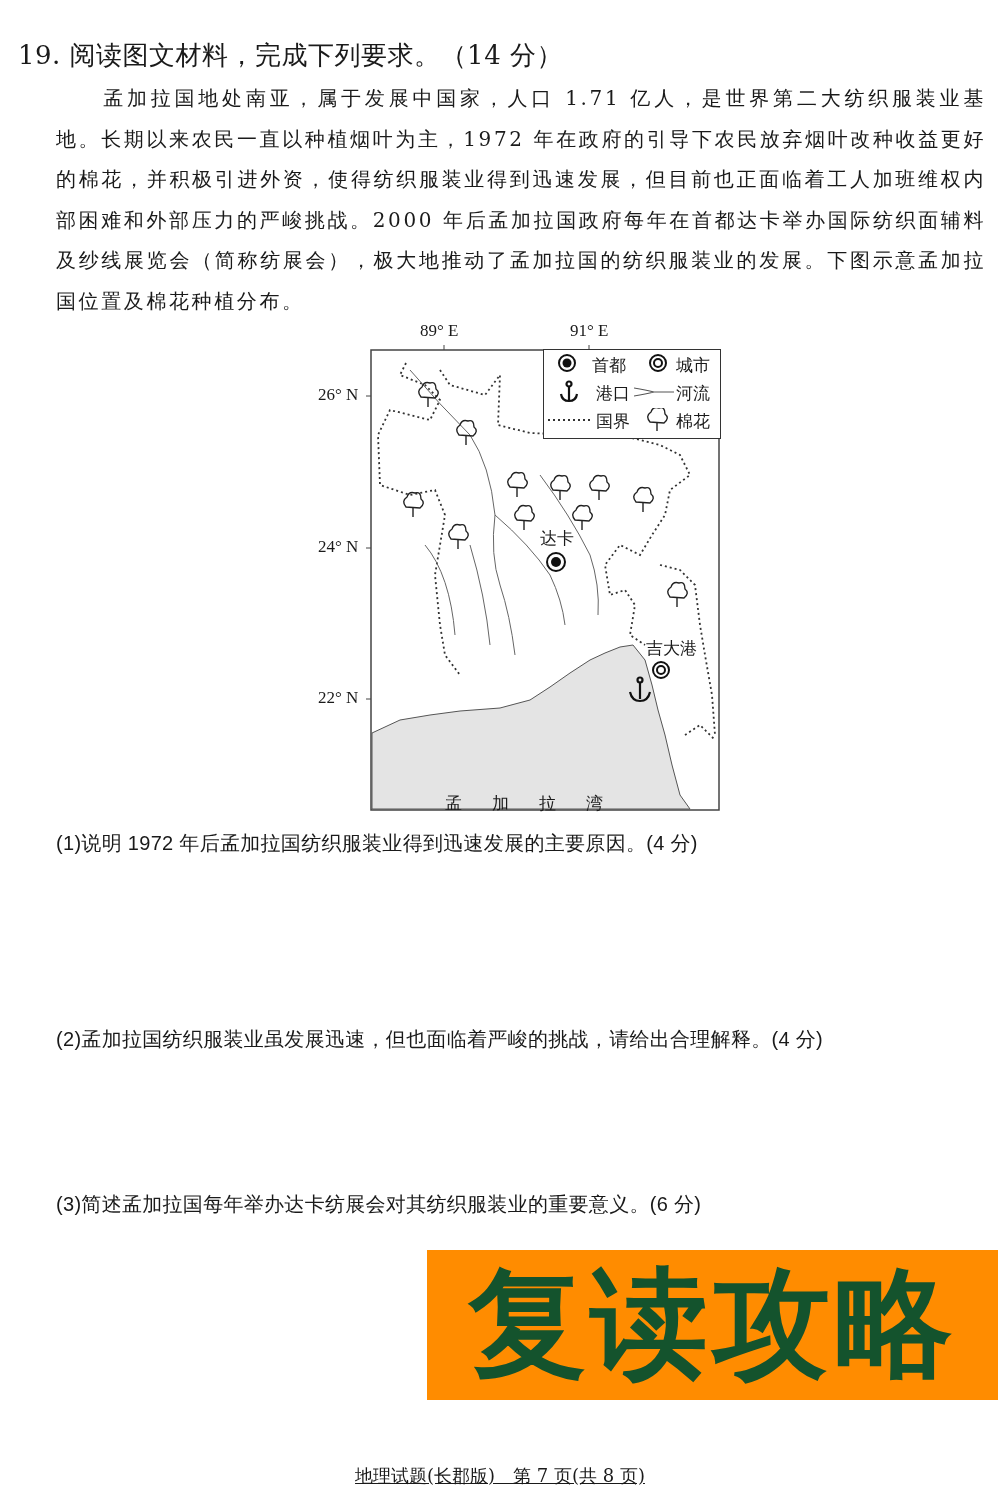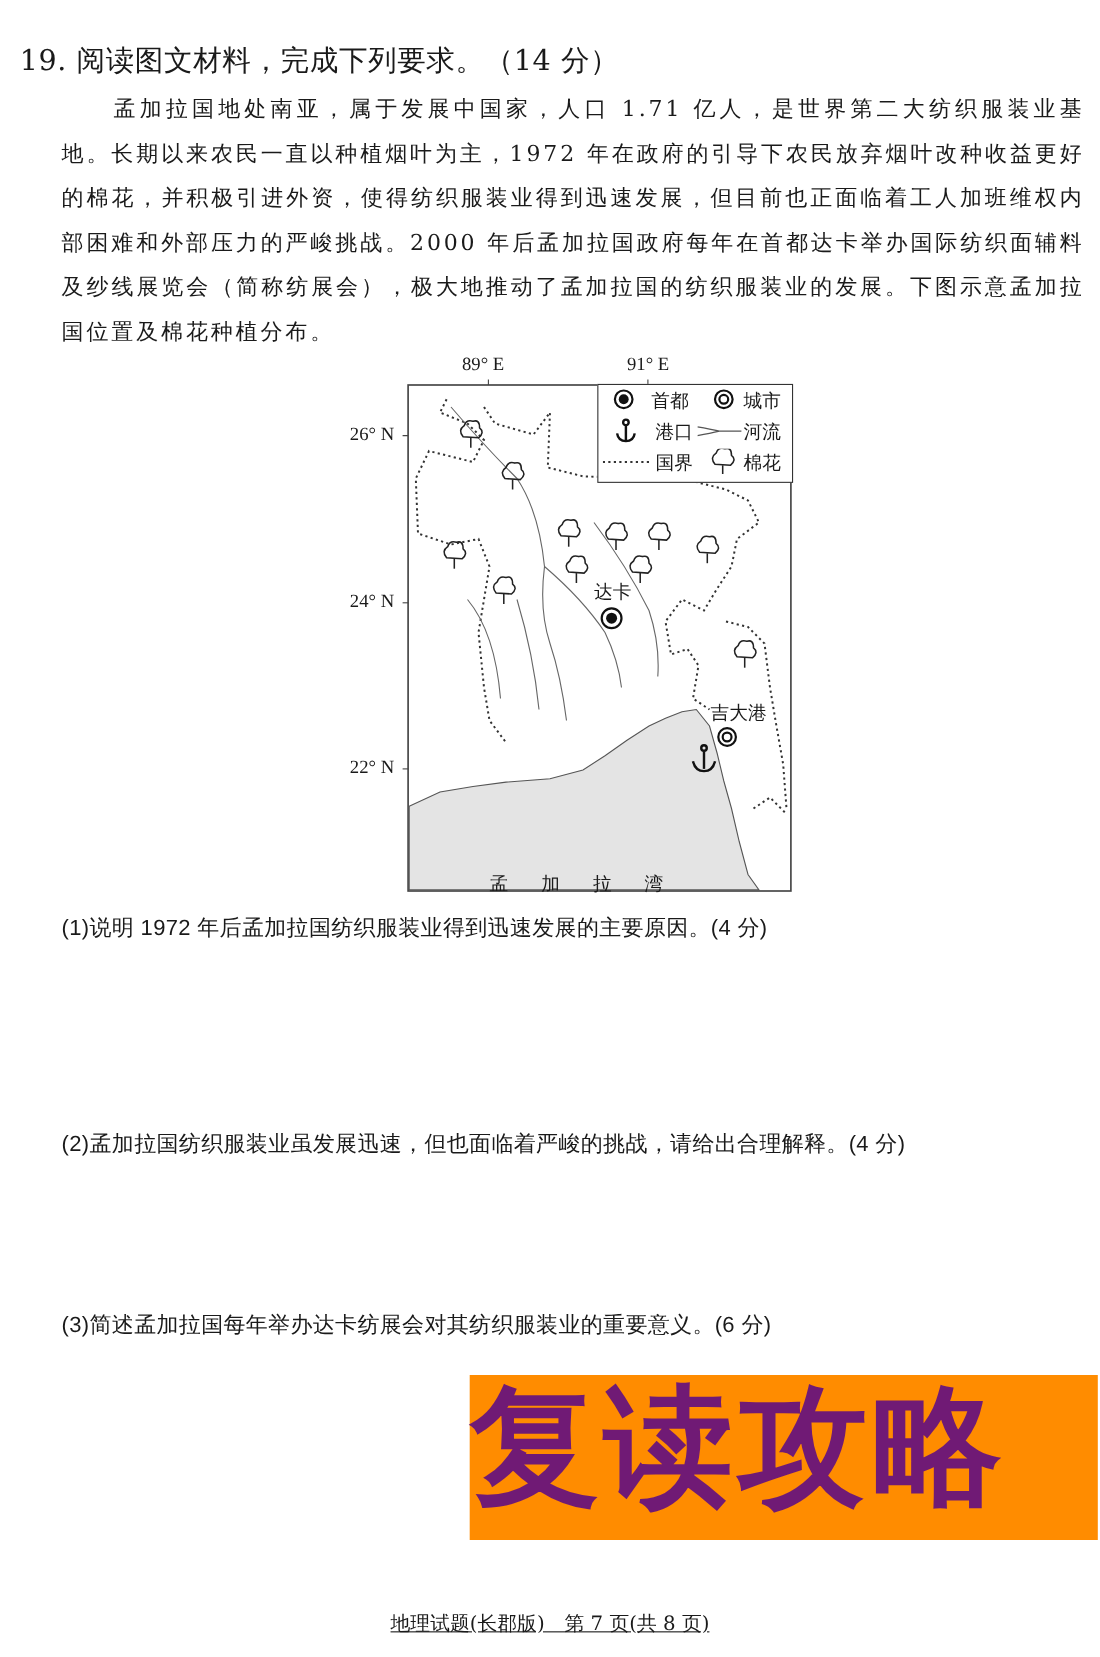--- a/index.html
+++ b/index.html
@@ -14,22 +14,22 @@
   #sq1 { top:830px; } #sq2 { top:1026px; } #sq3 { top:1172px;margin-top:19px; }
   .map-wrap { position:absolute; left:300px; top:315px; width:440px; height:505px; }
   .map-wrap svg { position:absolute; left:0; top:0; }
   .axis-lbl { position:absolute; font-size:17px; font-family:"Liberation Serif",serif; }
   .legend { position:absolute; left:243px; top:34px; width:176px; height:88px;
             border:1.5px solid #333; background:#fff; font-size:17px; }
   .legend .row { position:absolute; height:26px; line-height:26px; }
   .map-label { position:absolute; font-size:17px; }
   .bay-label { position:absolute; font-size:17px; letter-spacing:30px; }
   .watermark { position:absolute; left:427px; top:1250px; width:571px; height:150px;
-               background:#FF8C00; color:#701a75; font-family:Liberation Mono, monospace;
-               font-weight:bold; font-size:118px; line-height:150px; text-align:left; letter-spacing:4px; }
+               background:#FF8C00; color:#14532d; font-family:Liberation Serif, serif;
+               font-weight:bold; font-size:118px; line-height:150px; text-align:center; letter-spacing:4px; }
   .footer { position:absolute; left:0; width:1000px; top:1464px; text-align:center; font-size:18px;text-decoration:underline; }
 </style>
 </head>
 <body>
 
 <div class="q-title">19. 阅读图文材料，完成下列要求。（14 分）</div>
 
 <div class="para"><span class="indent"></span><span>孟加拉国地处南亚，属于发展中国家，人口 1.71 亿人，是世界第二大纺织服装业基地。长期以来农民一直以种植烟叶为主，1972 年在政府的引导下农民放弃烟叶改种收益更好的棉花，并积极引进外资，使得纺织服装业得到迅速发展，但目前也正面临着工人加班维权内部困难和外部压力的严峻挑战。2000 年后孟加拉国政府每年在首都达卡举办国际纺织面辅料及纱线展览会（简称纺展会），极大地推动了孟加拉国的纺织服装业的发展。下图示意孟加拉国位置及棉花种植分布。</span></div>
 
 <div class="map-wrap">

